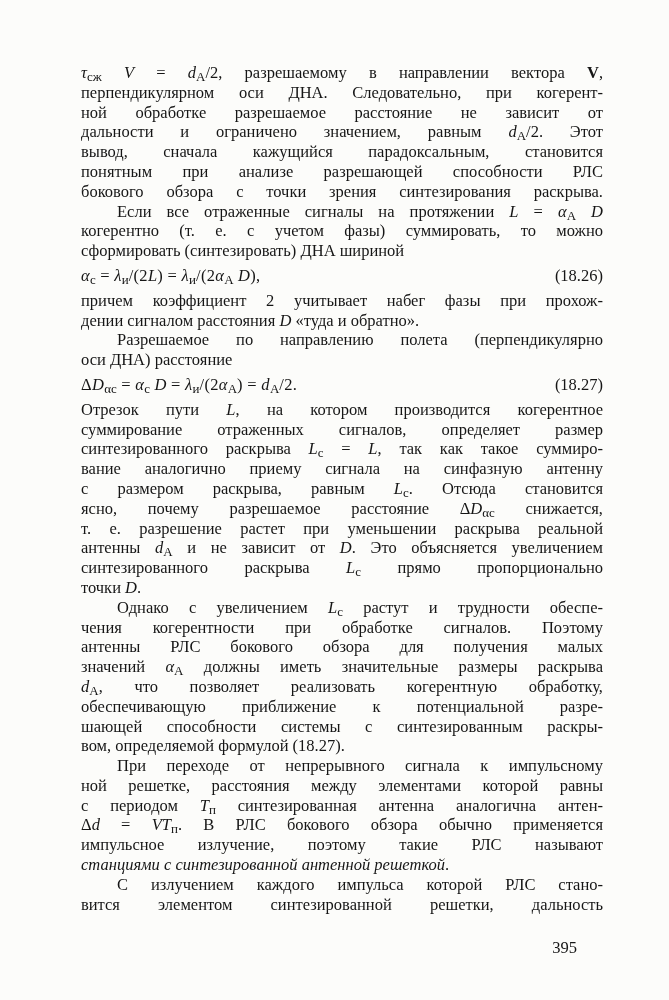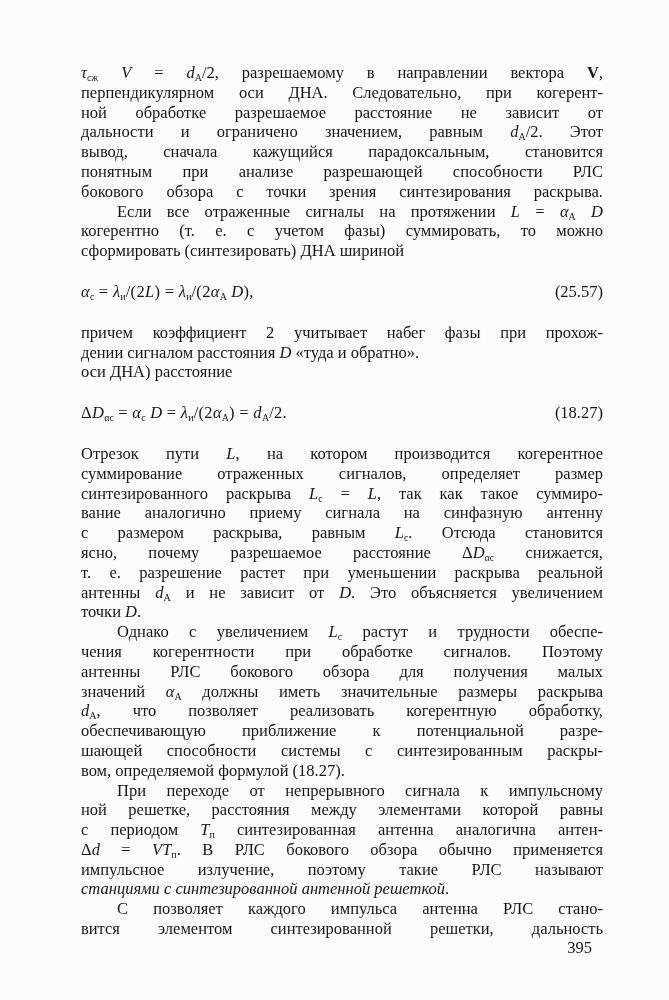--- a/index.html
+++ b/index.html
@@ -15,81 +15,83 @@
   .text-block{
     position:absolute;left:81px;top:63px;width:522px;
     font-size:16.5px;line-height:19.8px;
     -webkit-font-smoothing:antialiased;
   }
   .line{min-height:19.8px;}
   .just{text-align:justify;text-align-last:justify;}
   .ind{text-indent:36px;}
   .formula{
     display:flex;justify-content:space-between;align-items:baseline;
-    margin:21px 0;line-height:19.8px;
+    margin:5px 0;line-height:19.8px;
   }
   .f-body{letter-spacing:.3px;}
   .f-num{font-style:normal;}
   i{font-style:italic;}
   b{font-weight:bold;}
   sub{
-    font-size:10px;line-height:0;vertical-align:-3px;
+    font-size:13px;line-height:0;vertical-align:-3px;
     font-style:normal;letter-spacing:0;
   }
   .page-number{
-    position:absolute;top:938px;right:77px;
+    position:absolute;top:938px;right:92px;
     font-size:16.5px;color:#161616;
   }
 </style>
 </head>
 <body>
 
 <div class="page">
   <div class="text-block">
       <div class="line just"><i>τ</i><sub>сж</sub> <i>V</i> = <i>d</i><sub>А</sub>/2, разрешаемому в направлении вектора <b>V</b>,</div>
       <div class="line just">перпендикулярном оси ДНА. Следовательно, при когерент-</div>
       <div class="line just">ной обработке разрешаемое расстояние не зависит от</div>
       <div class="line just">дальности и ограничено значением, равным <i>d</i><sub>А</sub>/2. Этот</div>
       <div class="line just">вывод, сначала кажущийся парадоксальным, становится</div>
       <div class="line just">понятным при анализе разрешающей способности РЛС</div>
       <div class="line just">бокового обзора с точки зрения синтезирования раскрыва.</div>
       <div class="line just ind">Если все отраженные сигналы на протяжении <i>L</i> = <i>α</i><sub>А</sub> <i>D</i></div>
       <div class="line just">когерентно (т. е. с учетом фазы) суммировать, то можно</div>
       <div class="line">сформировать (синтезировать) ДНА шириной</div>
       <div class="formula">
         <span class="f-body"><i>α</i><sub>с</sub> = <i>λ</i><sub>и</sub>/(2<i>L</i>) = <i>λ</i><sub>и</sub>/(2<i>α</i><sub>А</sub> <i>D</i>),</span>
-        <span class="f-num">(25.57)</span>
+        <span class="f-num">(18.26)</span>
       </div>
       <div class="line just">причем коэффициент 2 учитывает набег фазы при прохож-</div>
       <div class="line">дении сигналом расстояния <i>D</i> «туда и обратно».</div>
+      <div class="line just ind">Разрешаемое по направлению полета (перпендикулярно</div>
       <div class="line">оси ДНА) расстояние</div>
       <div class="formula">
         <span class="f-body">Δ<i>D</i><sub>αс</sub> = <i>α</i><sub>с</sub> <i>D</i> = <i>λ</i><sub>и</sub>/(2<i>α</i><sub>А</sub>) = <i>d</i><sub>А</sub>/2.</span>
         <span class="f-num">(18.27)</span>
       </div>
       <div class="line just">Отрезок пути <i>L</i>, на котором производится когерентное</div>
       <div class="line just">суммирование отраженных сигналов, определяет размер</div>
       <div class="line just">синтезированного раскрыва <i>L</i><sub>с</sub> = <i>L</i>, так как такое суммиро-</div>
       <div class="line just">вание аналогично приему сигнала на синфазную антенну</div>
       <div class="line just">с размером раскрыва, равным <i>L</i><sub>с</sub>. Отсюда становится</div>
       <div class="line just">ясно, почему разрешаемое расстояние Δ<i>D</i><sub>αс</sub> снижается,</div>
       <div class="line just">т. е. разрешение растет при уменьшении раскрыва реальной</div>
       <div class="line just">антенны <i>d</i><sub>А</sub> и не зависит от <i>D</i>. Это объясняется увеличением</div>
+      <div class="line just">синтезированного раскрыва <i>L</i><sub>с</sub> прямо пропорционально</div>
       <div class="line">точки <i>D</i>.</div>
       <div class="line just ind">Однако с увеличением <i>L</i><sub>с</sub> растут и трудности обеспе-</div>
       <div class="line just">чения когерентности при обработке сигналов. Поэтому</div>
       <div class="line just">антенны РЛС бокового обзора для получения малых</div>
       <div class="line just">значений <i>α</i><sub>А</sub> должны иметь значительные размеры раскрыва</div>
       <div class="line just"><i>d</i><sub>А</sub>, что позволяет реализовать когерентную обработку,</div>
       <div class="line just">обеспечивающую приближение к потенциальной разре-</div>
       <div class="line just">шающей способности системы с синтезированным раскры-</div>
       <div class="line">вом, определяемой формулой (18.27).</div>
       <div class="line just ind">При переходе от непрерывного сигнала к импульсному</div>
       <div class="line just">ной решетке, расстояния между элементами которой равны</div>
       <div class="line just">с периодом <i>T</i><sub>п</sub> синтезированная антенна аналогична антен-</div>
       <div class="line just">Δ<i>d</i> = <i>VT</i><sub>п</sub>. В РЛС бокового обзора обычно применяется</div>
       <div class="line just">импульсное излучение, поэтому такие РЛС называют</div>
       <div class="line"><i>станциями с синтезированной антенной решеткой</i>.</div>
-      <div class="line just ind">С позволяет каждого импульса антенна РЛС стано-</div>
+      <div class="line just ind">С излучением каждого импульса которой РЛС стано-</div>
       <div class="line just">вится элементом синтезированной решетки, дальность</div>
     </div>
   <div class="page-number">395</div>
 </div>
 
 </body></html>

